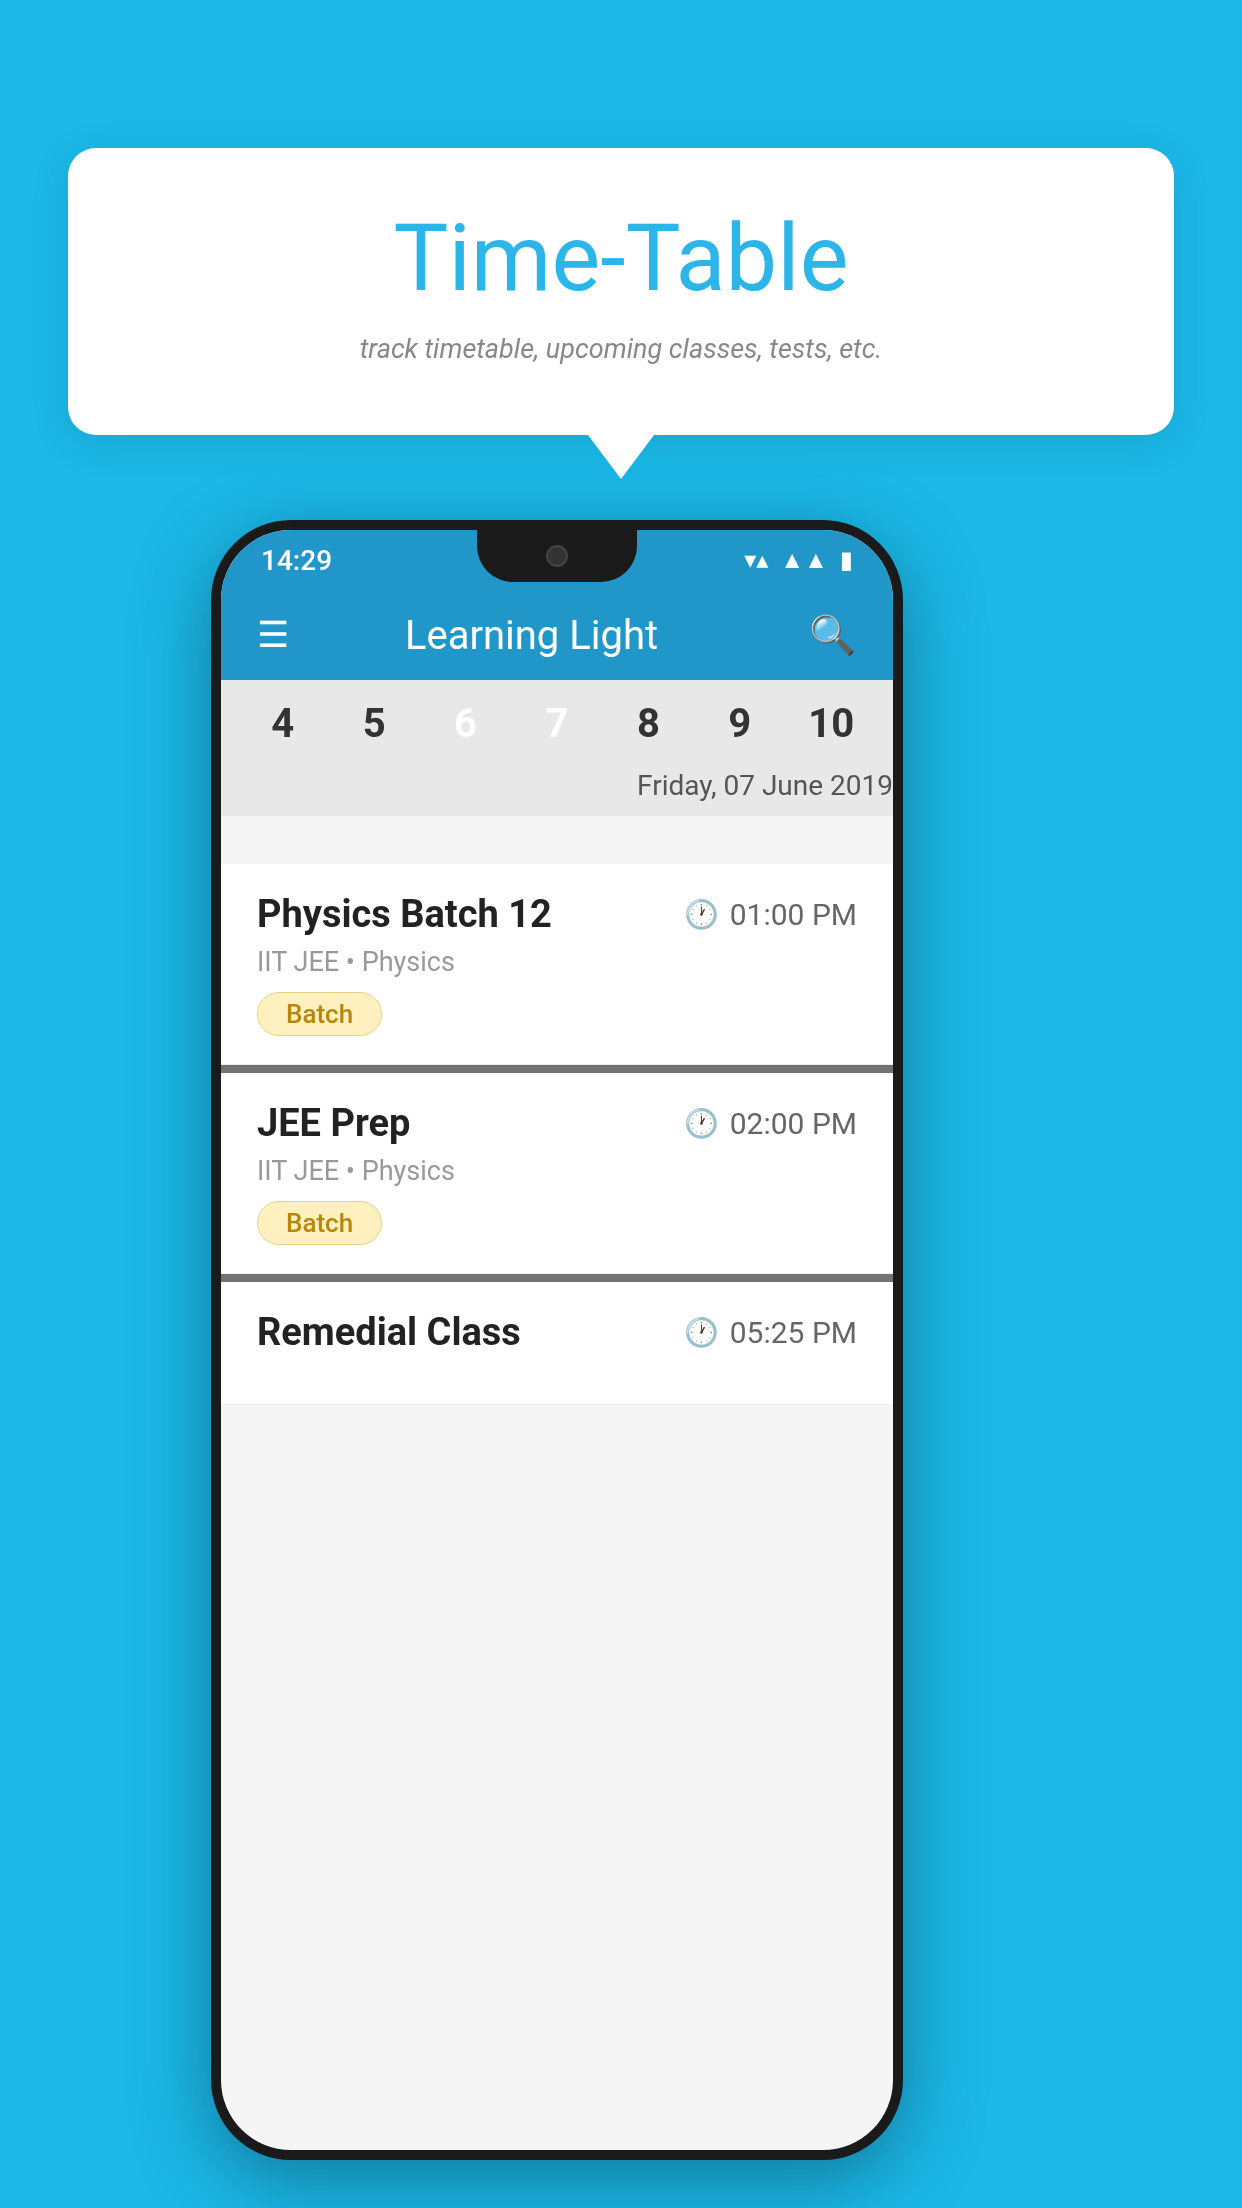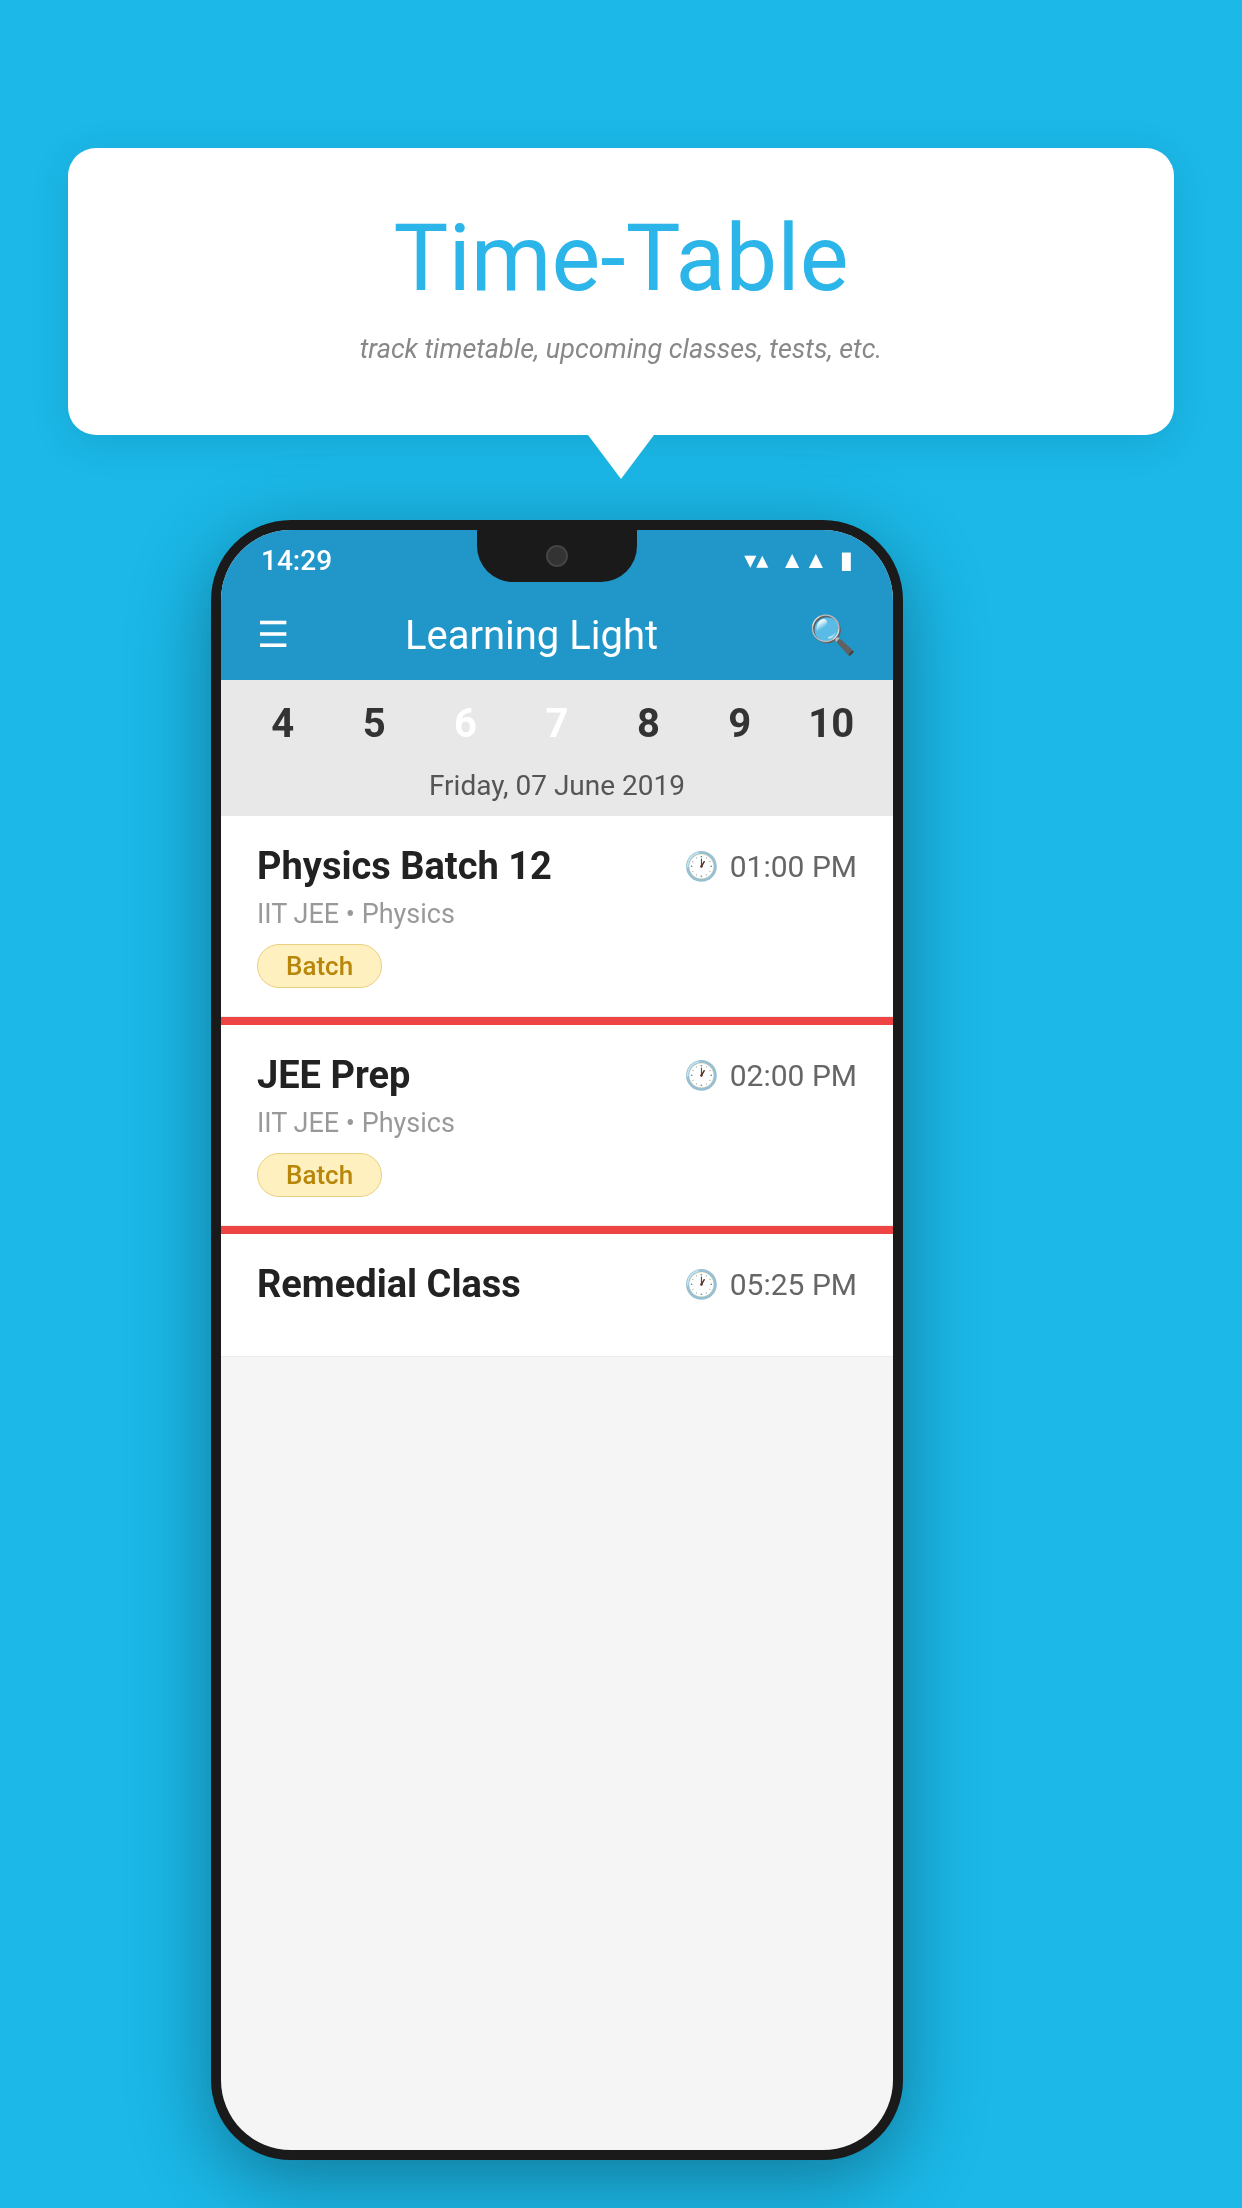--- a/index.html
+++ b/index.html
@@ -238,31 +238,32 @@
       left: 50%;
       transform: translate(-50%, -50%);
       width: 62px;
       height: 62px;
       background: #2196C9;
       border-radius: 50%;
       z-index: -1;
     }
     .day-date-label {
       background: #e8e8e8;
-      text-align: center;
+      text-align: right;
       padding: 6px 0 14px;
       font-size: 28px;
       color: #555;
       font-weight: 400;
     }
 
     
     .schedule-list {
-      background: #ef4444;
+      background: #737373;
       flex: 1;
+      margin-top: 48px;
     }
     .schedule-item {
       background: #fff;
       margin-bottom: 8px;
       padding: 28px 36px 28px;
       border-bottom: 1px solid #eee;
     }
     .schedule-item-row1 {
       display: flex;
       justify-content: space-between;

